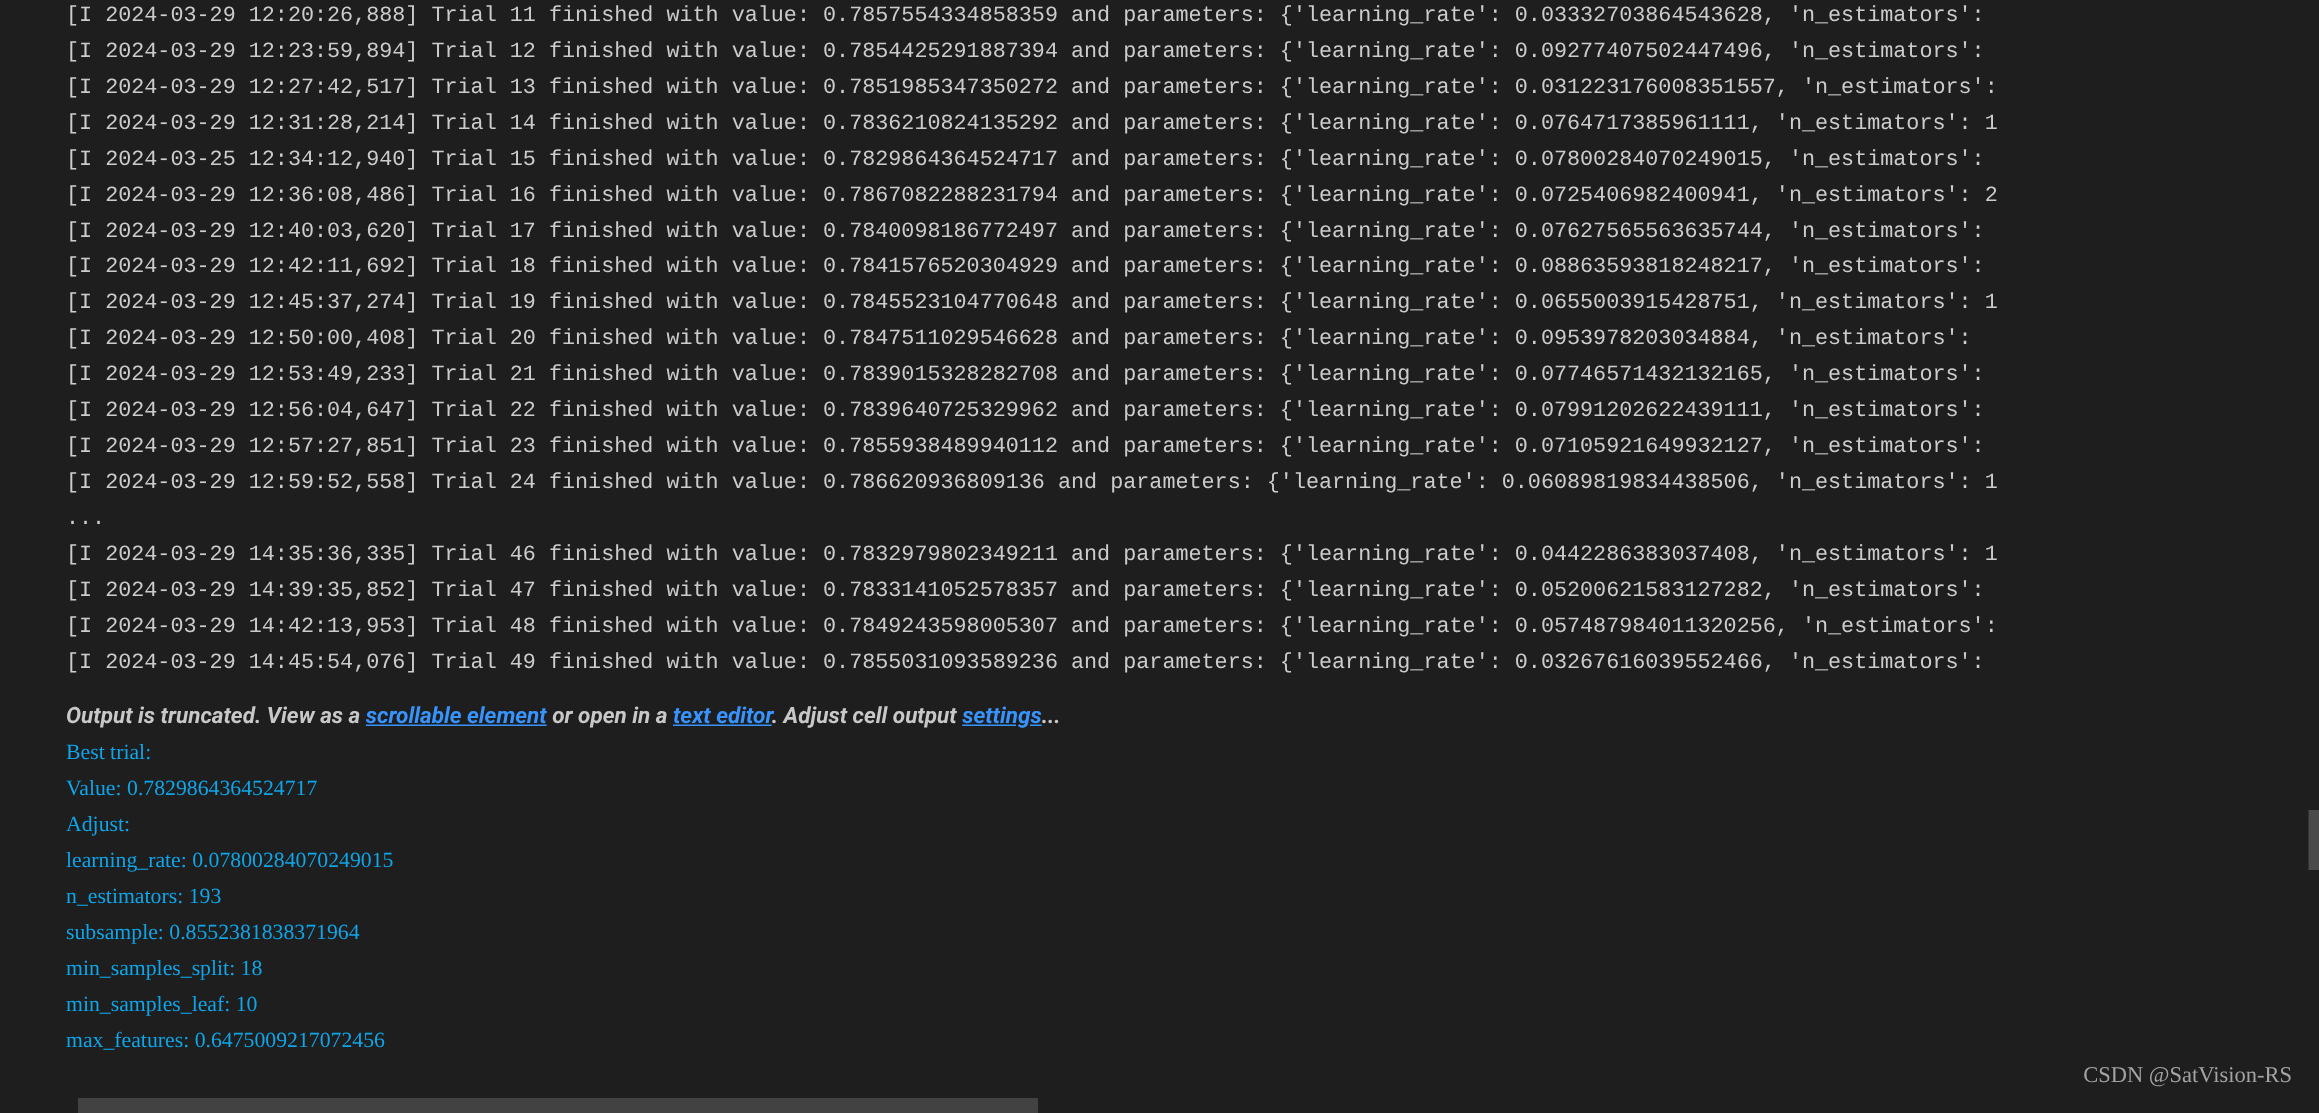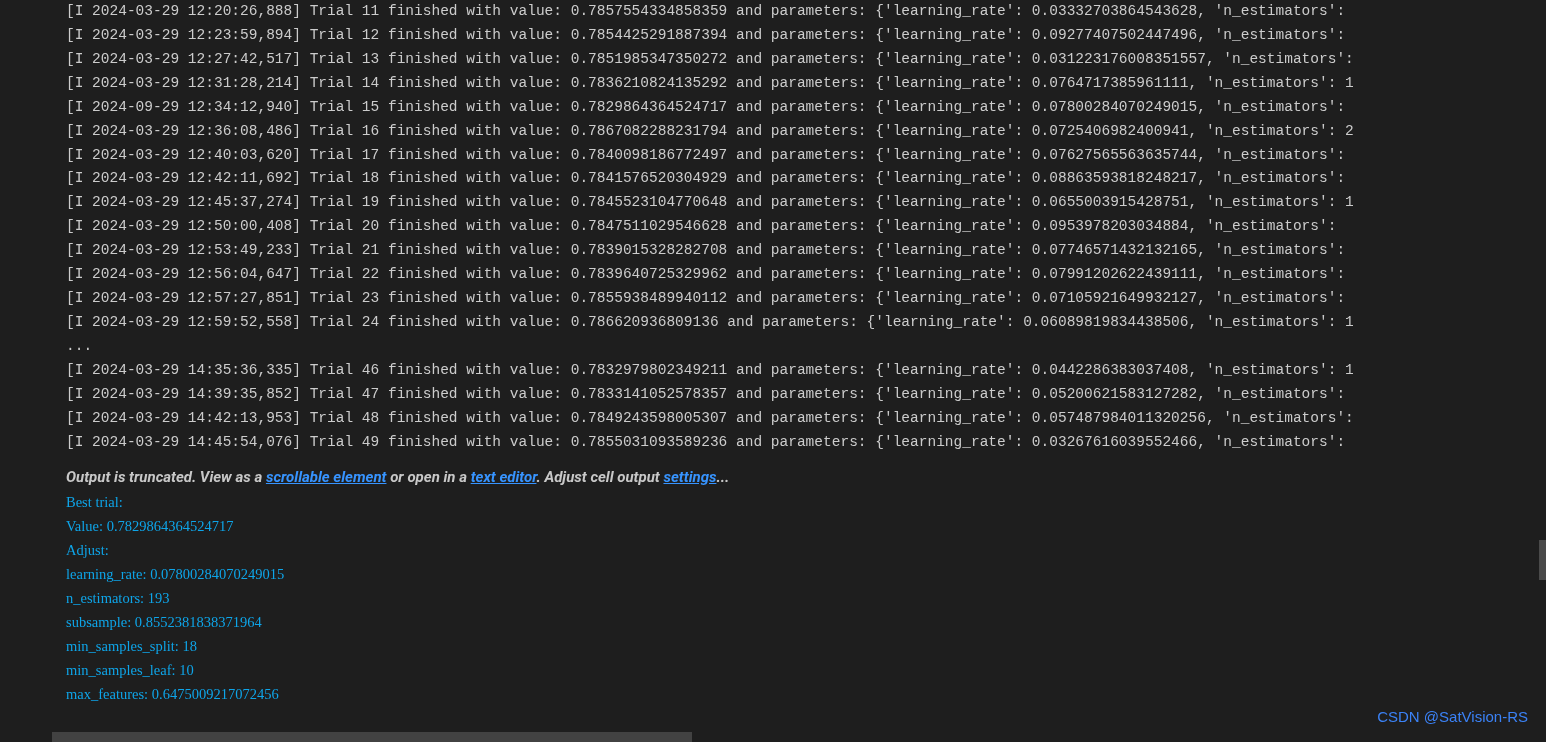--- a/index.html
+++ b/index.html
@@ -13,21 +13,21 @@
       font-family: 'Consolas', 'Courier New', monospace;
       font-size: 14.5px;
       line-height: 1.65;
       padding: 0;
       overflow-x: hidden;
       width: 1546px;
       height: 742px;
       position: relative;
     }
     .output-container {
-      padding-left: 66px;
+      padding-left: 44px;
       padding-top: 0;
       white-space: nowrap;
       overflow: hidden;
     }
     .log-line {
       color: #cccccc;
       white-space: pre;
     }
     .truncate-notice {
       color: #c8c8c8;
@@ -45,22 +45,22 @@
     }
     .result-line {
       color: #0ea5e9;
       white-space: pre;
       font-family: Liberation Serif, serif;
     }
     .watermark {
       position: absolute;
       bottom: 12px;
       right: 18px;
-      color: #3b82f6;
-      font-family: Liberation Sans, sans-serif;
+      color: #a3a3a3;
+      font-family: Liberation Serif, serif;
       font-size: 15px;
       font-style: normal;
     }
     .scrollbar-bottom {
       position: absolute;
       bottom: 0;
       left: 52px;
       width: 640px;
       height: 10px;
       background-color: #424242;
@@ -77,21 +77,21 @@
   </style>
 </head>
 <body>
 
 <div class="output-container">
   <div>
     <div class="log-line">[I 2024-03-29 12:20:26,888] Trial 11 finished with value: 0.7857554334858359 and parameters: {'learning_rate': 0.03332703864543628, 'n_estimators':</div>
     <div class="log-line">[I 2024-03-29 12:23:59,894] Trial 12 finished with value: 0.7854425291887394 and parameters: {'learning_rate': 0.09277407502447496, 'n_estimators':</div>
     <div class="log-line">[I 2024-03-29 12:27:42,517] Trial 13 finished with value: 0.7851985347350272 and parameters: {'learning_rate': 0.031223176008351557, 'n_estimators':</div>
     <div class="log-line">[I 2024-03-29 12:31:28,214] Trial 14 finished with value: 0.7836210824135292 and parameters: {'learning_rate': 0.0764717385961111, 'n_estimators': 1</div>
-    <div class="log-line">[I 2024-09-29 12:34:12,940] Trial 15 finished with value: 0.7829864364524717 and parameters: {'learning_rate': 0.07800284070249015, 'n_estimators':</div>
+    <div class="log-line">[I 2024-03-25 12:34:12,940] Trial 15 finished with value: 0.7829864364524717 and parameters: {'learning_rate': 0.07800284070249015, 'n_estimators':</div>
     <div class="log-line">[I 2024-03-29 12:36:08,486] Trial 16 finished with value: 0.7867082288231794 and parameters: {'learning_rate': 0.0725406982400941, 'n_estimators': 2</div>
     <div class="log-line">[I 2024-03-29 12:40:03,620] Trial 17 finished with value: 0.7840098186772497 and parameters: {'learning_rate': 0.07627565563635744, 'n_estimators':</div>
     <div class="log-line">[I 2024-03-29 12:42:11,692] Trial 18 finished with value: 0.7841576520304929 and parameters: {'learning_rate': 0.08863593818248217, 'n_estimators':</div>
     <div class="log-line">[I 2024-03-29 12:45:37,274] Trial 19 finished with value: 0.7845523104770648 and parameters: {'learning_rate': 0.0655003915428751, 'n_estimators': 1</div>
     <div class="log-line">[I 2024-03-29 12:50:00,408] Trial 20 finished with value: 0.7847511029546628 and parameters: {'learning_rate': 0.0953978203034884, 'n_estimators':</div>
     <div class="log-line">[I 2024-03-29 12:53:49,233] Trial 21 finished with value: 0.7839015328282708 and parameters: {'learning_rate': 0.07746571432132165, 'n_estimators':</div>
     <div class="log-line">[I 2024-03-29 12:56:04,647] Trial 22 finished with value: 0.7839640725329962 and parameters: {'learning_rate': 0.07991202622439111, 'n_estimators':</div>
     <div class="log-line">[I 2024-03-29 12:57:27,851] Trial 23 finished with value: 0.7855938489940112 and parameters: {'learning_rate': 0.07105921649932127, 'n_estimators':</div>
     <div class="log-line">[I 2024-03-29 12:59:52,558] Trial 24 finished with value: 0.786620936809136 and parameters: {'learning_rate': 0.06089819834438506, 'n_estimators': 1</div>
     <div class="log-line">...</div>

